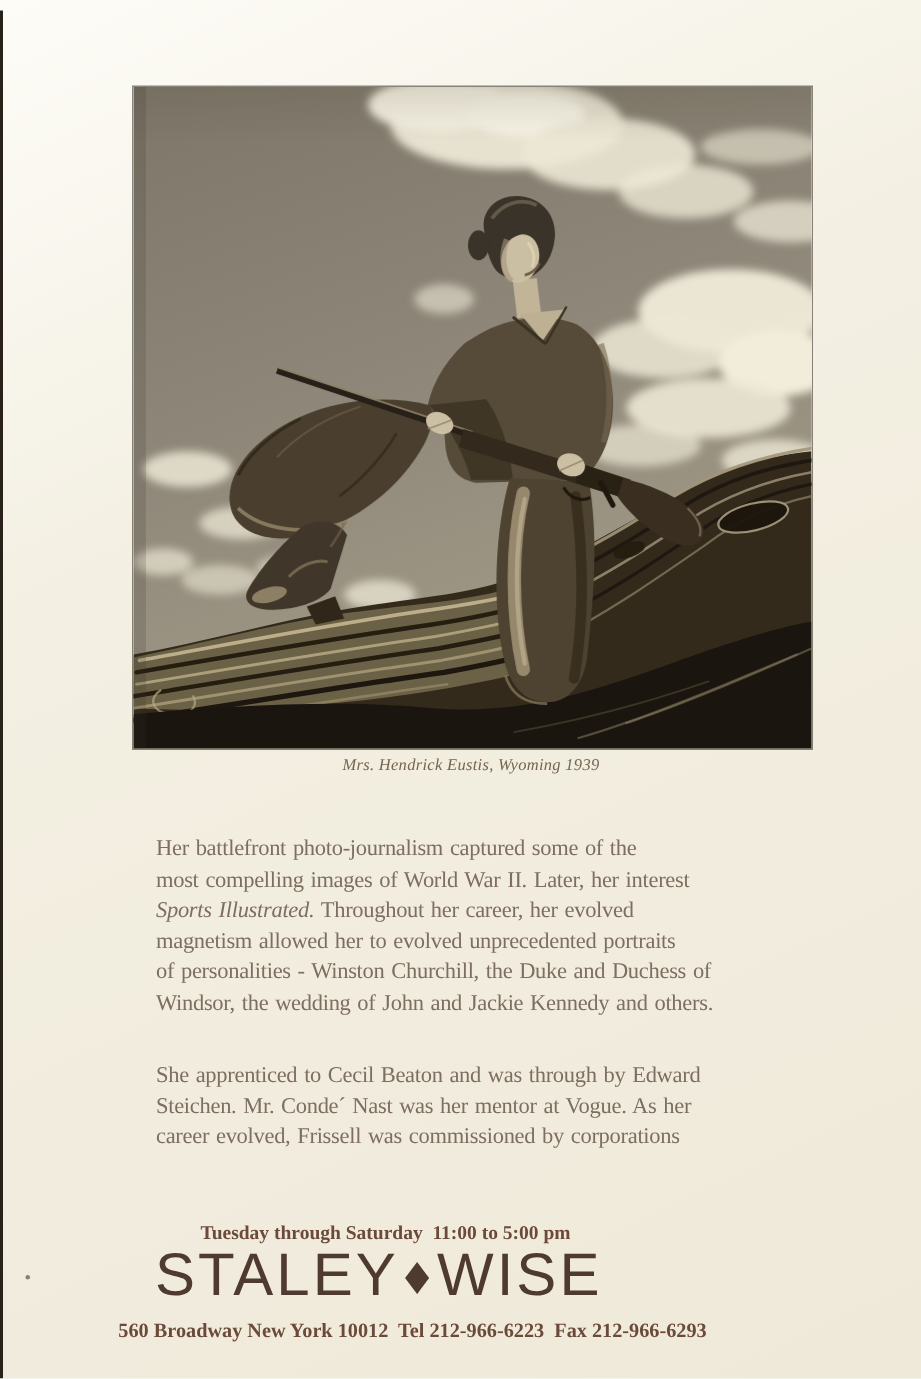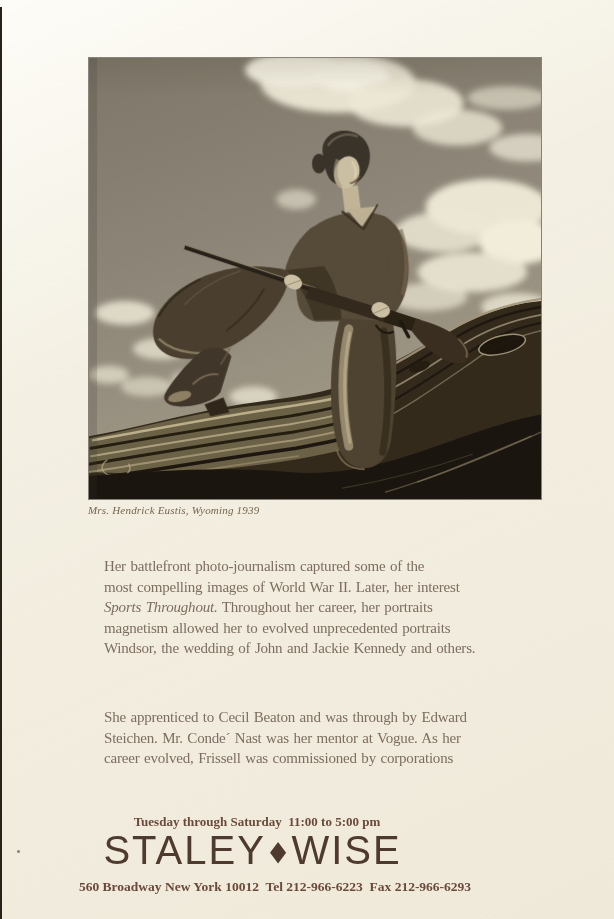--- a/index.html
+++ b/index.html
@@ -11,21 +11,21 @@
   .edge-line { position:absolute; left:0; top:7px; width:2px; height:912px;
     background: var(--edge-line, #29221a); }
   .speck { position:absolute; left:17px; top:850px; width:3px; height:3px;
     border-radius:50%; background:#7d6c5a; opacity:.85; }
 
   .photo { position:absolute; left:88px; top:57px; width:454px; height:443px;
     border:1px solid rgba(45,38,28,.55); box-sizing:border-box; }
   .photo svg { display:block; width:100%; height:100%; }
 
   .photo-caption { position:absolute; left:88px; top:504px; width:452px;
-    text-align:left; font-style:italic; font-size:11px; letter-spacing:.2px;
+    text-align:center; font-style:italic; font-size:11px; letter-spacing:.2px;
     color: var(--caption-text, #77654f); }
 
   .para { position:absolute; left:88px; width:480px;
     font-size:15px; line-height:20.5px; letter-spacing:-0.2px; word-spacing:1px;
     color: var(--body-text, #7d6e5f); white-space:nowrap;margin-left:16px; }
   .para-1 { top:556px; }
   .para-2 { top:707px; }
   .line { height:20.5px; }
   .it { font-style:italic; }
 
@@ -186,22 +186,23 @@
   <rect x="0" y="0" width="454" height="36" fill="url(#topfade)" opacity=".35"></rect>
   <rect x="0" y="0" width="8" height="443" fill="#3a342a" opacity=".18"></rect>
 </svg>
 </div>
 
 <div class="photo-caption">Mrs. Hendrick Eustis, Wyoming 1939</div>
 
 <div class="para para-1">
     <div class="line"><span>Her battlefront photo-journalism captured some of the</span></div>
     <div class="line"><span>most compelling images of World War II. Later, her interest</span></div>
-    <div class="line"><span class="it">Sports Throughout.</span><span> Throughout her career, her portraits</span></div>
+    <div class="line"><span class="it">Sports Illustrated.</span><span> Throughout her career, her evolved</span></div>
     <div class="line"><span>magnetism allowed her to evolved unprecedented portraits</span></div>
+    <div class="line"><span>of personalities - Winston Churchill, the Duke and Duchess of</span></div>
     <div class="line"><span>Windsor, the wedding of John and Jackie Kennedy and others.</span></div>
   </div>
 <div class="para para-2">
     <div class="line"><span>She apprenticed to Cecil Beaton and was through by Edward</span></div>
     <div class="line"><span>Steichen. Mr. Conde´ Nast was her mentor at Vogue. As her</span></div>
     <div class="line"><span>career evolved, Frissell was commissioned by corporations</span></div>
   </div>
 
 <div class="hours">Tuesday through Saturday  11:00 to 5:00 pm</div>
 

